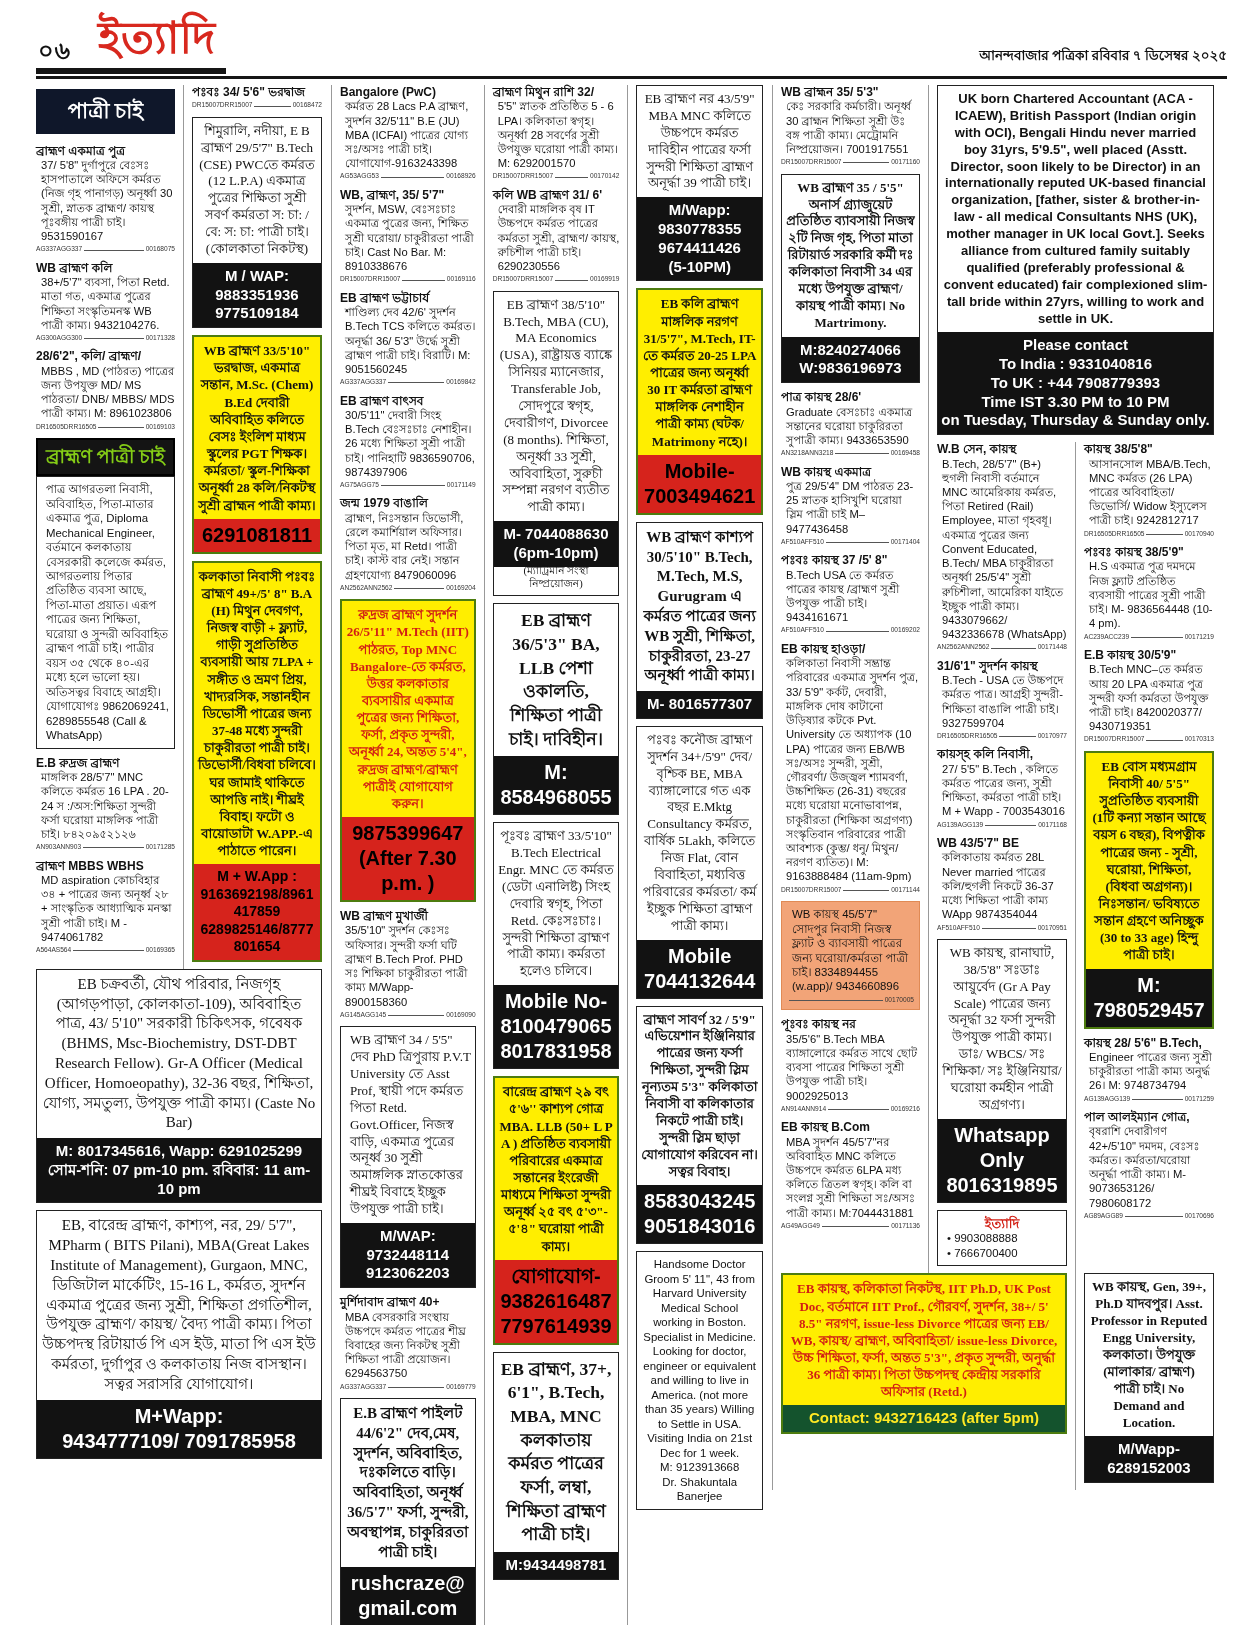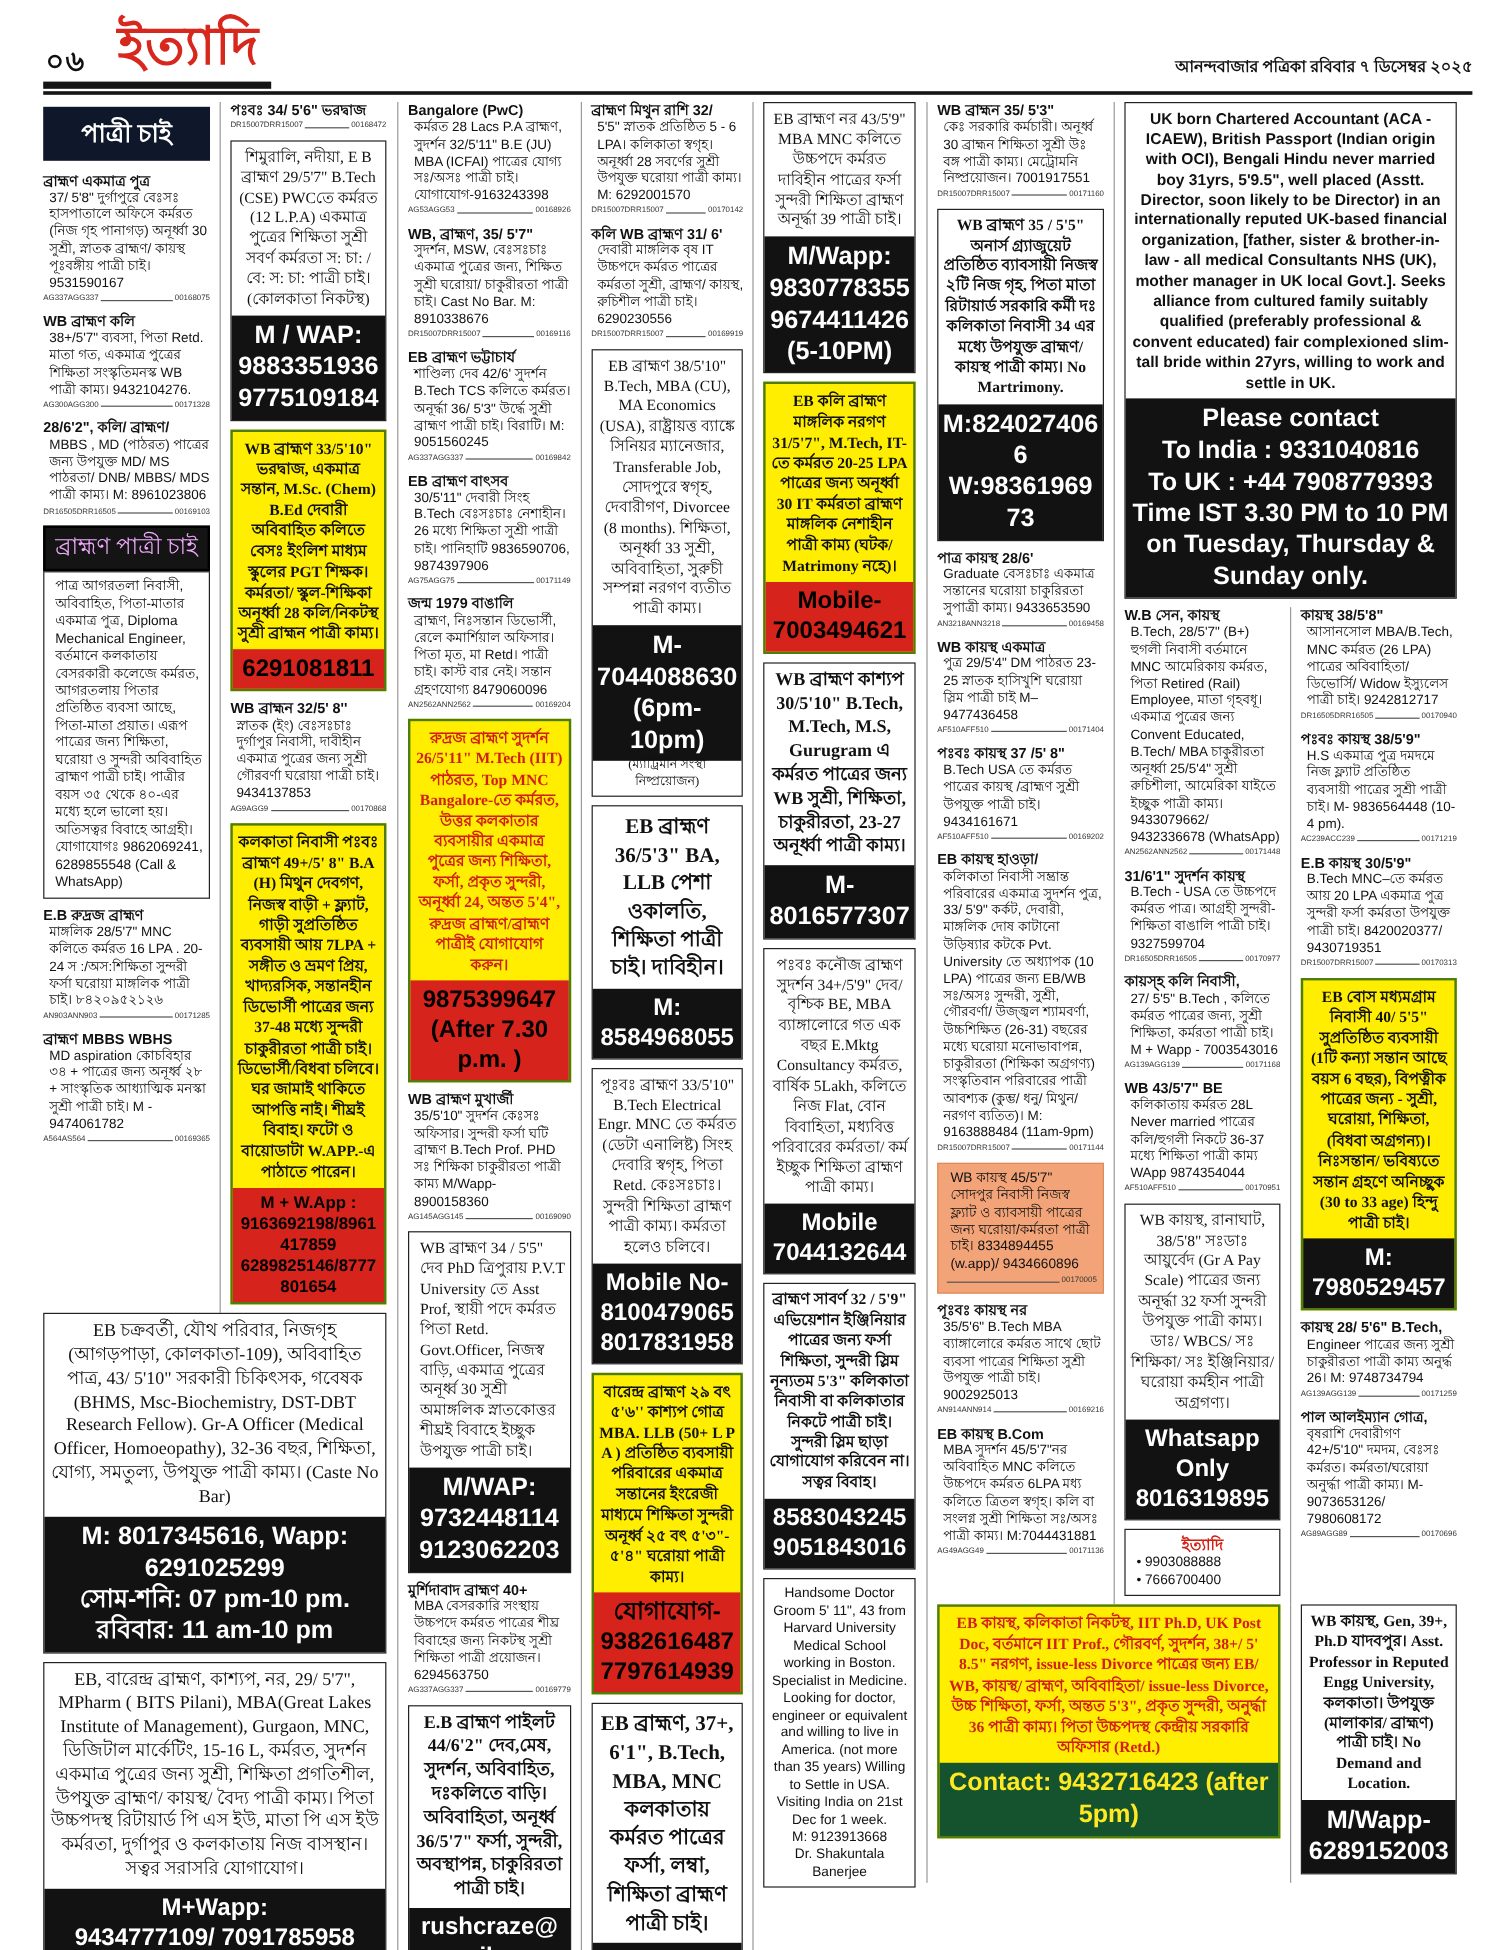--- a/index.html
+++ b/index.html
@@ -33,31 +33,31 @@
   .sz-lg .ad-body{font-size:15px;line-height:1.32;}
   .sz-xl .ad-body{font-size:17.5px;line-height:1.35;}
   .sans .ad-body{font-family:"Liberation Sans","DejaVu Sans",sans-serif;}
   .yellow{background:#ffee00;border:2px solid #4d7c0f;padding:5px 4px;text-align:center;}
   .yellow .ad-body{padding-left:0;font-weight:bold;font-size:13px;line-height:1.32;}
   .redtext .ad-body{color:#d21f14;}
   .orange{background:#f2a478;border:1px solid #e08a55;padding:5px 5px;}
   .orange .ad-body{font-family:"Liberation Sans","DejaVu Sans",sans-serif;font-size:11.4px;}
   .section-red{background:#0f172a;color:#fff;text-align:center;font-weight:bold;
                font-size:21px;padding:9px 2px;margin:4px 0 10px;}
-  .section-black{background:#141414;color:#f0abfc;text-align:center;font-weight:normal;
+  .section-black{background:#141414;color:#84cc16;text-align:center;font-weight:bold;
                font-size:19px;padding:5px 2px;border:2px solid #000;margin-bottom:0;}
   .etc .ad-head{color:#d21f14;text-align:center;font-size:13px;}
   
   .bar{margin-top:4px;padding:4px 3px;text-align:center;font-weight:bold;white-space:pre-line;
        font-family:"Liberation Sans","DejaVu Sans",sans-serif;font-size:14px;line-height:1.25;}
   .box .bar, .yellow .bar{margin:5px -4px -5px;}
   .bar.black{background:#121212;color:#fff;}
   .bar.red{background:#d6231c;color:#000000;}
   .bar.redyellow{background:#14532d;color:#ffe923;}
-  .bar.xl{font-size:20px;} .bar.lg{font-size:21px;}
+  .bar.xl{font-size:20px;} .bar.lg{font-size:15px;}
   
   .code{display:flex;align-items:center;gap:2px;font-family:"Liberation Sans","DejaVu Sans",sans-serif;
         font-size:6.6px;color:#333;margin-top:2px;}
   .code .line{flex:1;border-bottom:1px solid #555;height:1px;}
 </style>
 </head>
 <body>
 
 <div class="page">
 
@@ -134,29 +134,20 @@
           </div>
           <div class="ad box center sz-md">
             <div class="ad-body">শিমুরালি, নদীয়া, E B ব্রাহ্মণ 29/5'7" B.Tech (CSE) PWCতে কর্মরত (12 L.P.A) একমাত্র পুত্রের শিক্ষিতা সুশ্রী সবর্ণ কর্মরতা স: চা: / বে: স: চা: পাত্রী চাই। (কোলকাতা নিকটস্থ)</div>
             <div class="bar black lg">M / WAP:
 9883351936
 9775109184</div>
           </div>
           <div class="ad yellow">
             <div class="ad-body">WB ব্রাহ্মণ 33/5'10" ভরদ্বাজ, একমাত্র সন্তান, M.Sc. (Chem) B.Ed দেবারী অবিবাহিত কলিতে বেসঃ ইংলিশ মাধ্যম স্কুলের PGT শিক্ষক। কর্মরতা/ স্কুল-শিক্ষিকা অনূর্ধ্বা 28 কলি/নিকটস্থ সুশ্রী ব্রাহ্মন পাত্রী কাম্য।</div>
             <div class="bar red xl">6291081811</div>
-          </div>
-          <div class="ad plain">
-            <div class="ad-head">WB ব্রাহ্মন 32/5' 8''</div>
-            <div class="ad-body">স্নাতক (ইং) বেঃসঃচাঃ দুর্গাপুর নিবাসী, দাবীহীন একমাত্র পুত্রের জন্য সুশ্রী গৌরবর্ণা ঘরোয়া পাত্রী চাই। 9434137853</div>
-            <div class="code">
-              <span>AG9AGG9</span>
-              <span class="line"></span>
-              <span>00170868</span>
-            </div>
           </div>
           <div class="ad yellow">
             <div class="ad-body">কলকাতা নিবাসী পঃবঃ ব্রাহ্মণ 49+/5' 8" B.A (H) মিথুন দেবগণ, নিজস্ব বাড়ী + ফ্ল্যাট, গাড়ী সুপ্রতিষ্ঠিত ব্যবসায়ী আয় 7LPA + সঙ্গীত ও ভ্রমণ প্রিয়, খাদ্যরসিক, সন্তানহীন ডিভোর্সী পাত্রের জন্য 37-48 মধ্যে সুন্দরী চাকুরীরতা পাত্রী চাই। ডিভোর্সী/বিধবা চলিবে। ঘর জামাই থাকিতে আপত্তি নাই। শীঘ্রই বিবাহ। ফটো ও বায়োডাটা W.APP.-এ পাঠাতে পারেন।</div>
             <div class="bar red">M + W.App :
 9163692198/8961417859
 6289825146/8777801654</div>
           </div>
         </div>
       <div class="stack span2">
           <div class="ad box center sz-lg">

